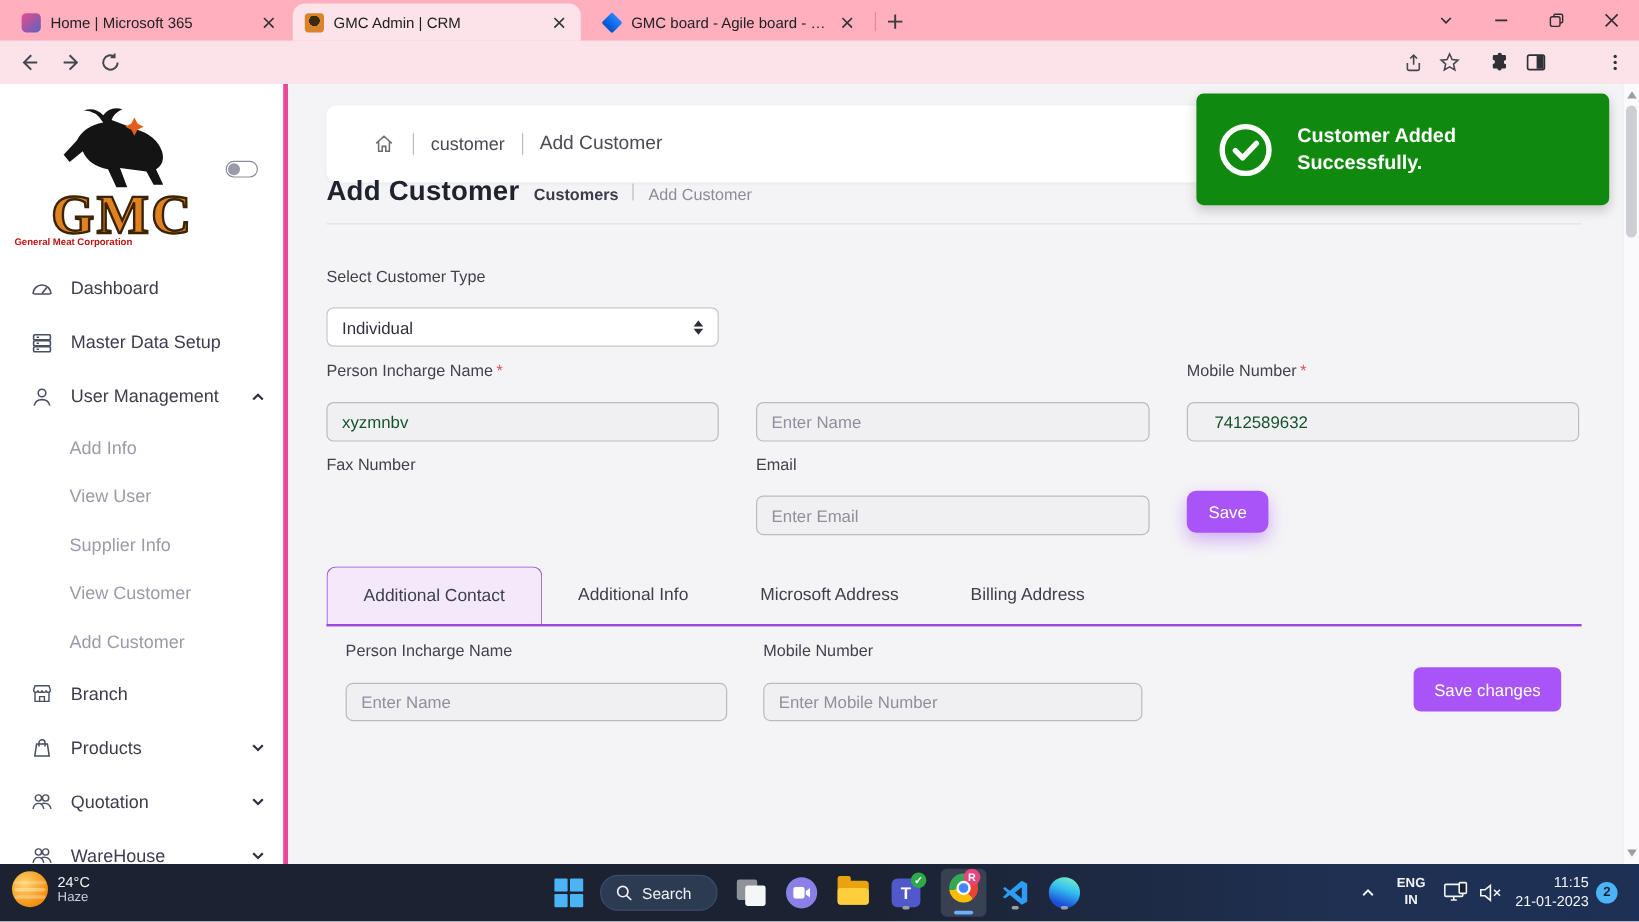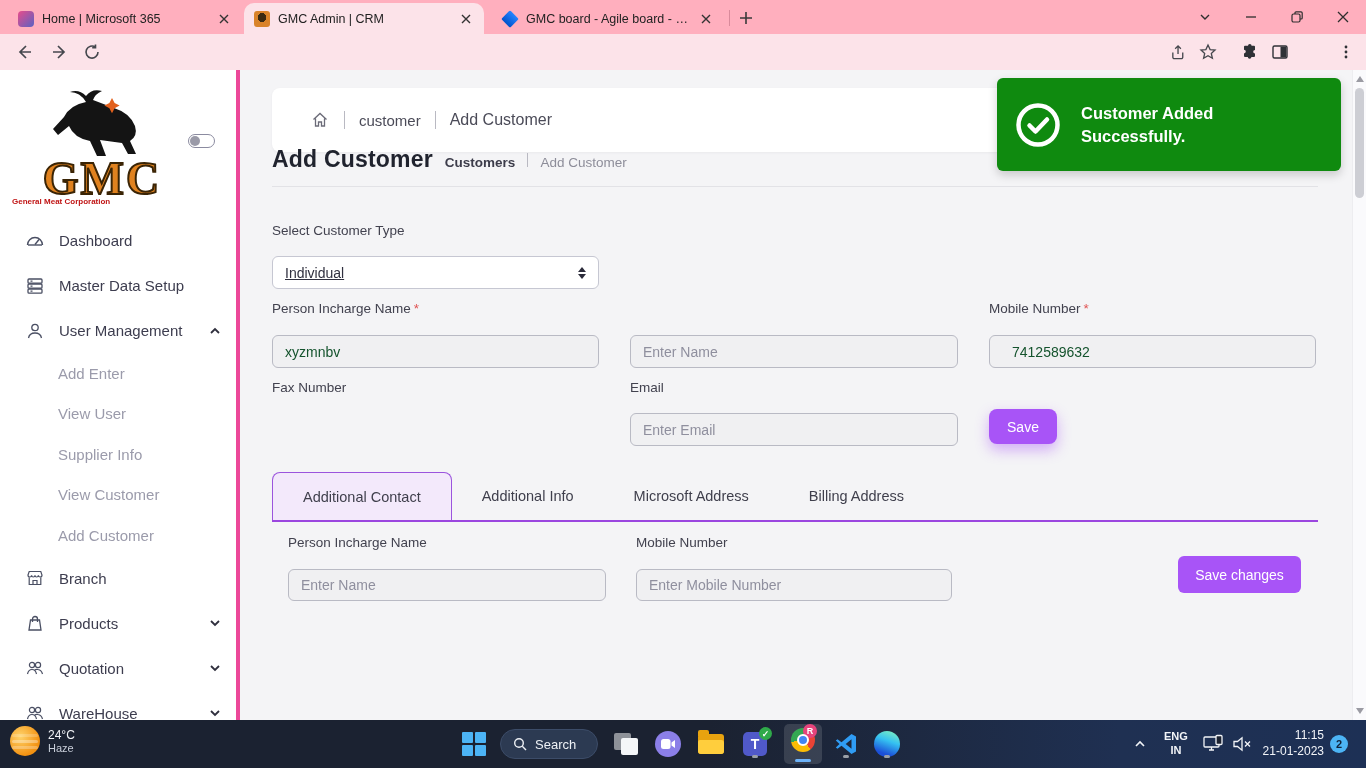--- a/index.html
+++ b/index.html
@@ -51,21 +51,21 @@
   .page-title { font-size:23px; font-weight:600; color:#20232e; letter-spacing:.2px; }
   .crumb1 { font-size:13.5px; font-weight:600; color:#3c3c4a; }
   .crumb-sep { width:1px; height:14px; background:#b9b9c2; align-self:center; }
   .crumb2 { font-size:13.5px; color:#8d8d99; }
   .hdivider { position:absolute; left:32px; top:116px; width:1046px; height:1px; background:#e2e2e6; }
 
   .flabel { position:absolute; font-size:13.5px; color:#42424f; }
   .req { color:#e05252; margin-left:3px; }
   .finput { position:absolute; height:33px; border:1px solid #b9bac4; border-radius:6px; background:#f0f0f2; font-size:14px; color:#14532d; padding:0 12px; font-family:"Liberation Sans", sans-serif; outline:none; }
   .finput::placeholder { color:#8f8f9e; opacity:1; }
-  .fselect { position:absolute; left:32px; top:186px; width:327px; height:33px; background:#fff; border:1px solid #c6c7d2; border-radius:6px; display:flex; align-items:center; padding:0 12px; font-size:14px; color:#30303f; cursor:pointer;text-decoration:underline; }
+  .fselect { position:absolute; left:32px; top:186px; width:327px; height:33px; background:#fff; border:1px solid #c6c7d2; border-radius:6px; display:flex; align-items:center; padding:0 12px; font-size:14px; color:#30303f; cursor:pointer; }
   .fselect .updown { margin-left:auto; display:flex; flex-direction:column; gap:2px; }
   .tri-up { width:0; height:0; border-left:4px solid transparent; border-right:4px solid transparent; border-bottom:5px solid #2b2b3a; }
   .tri-dn { width:0; height:0; border-left:4px solid transparent; border-right:4px solid transparent; border-top:5px solid #2b2b3a; }
 
   .btn { border:none; border-radius:8px; background:#a854f7; color:#fff; font-size:14px; font-family:"Liberation Sans", sans-serif; cursor:pointer; }
   .save-btn { position:absolute; left:749px; top:339px; width:68px; height:35px; box-shadow:0 6px 14px rgba(168,84,247,.45); }
   .savechanges-btn { position:absolute; left:938px; top:486px; width:123px; height:37px; border-radius:6px; }
 
   .tabs-row { position:absolute; left:32px; top:402px; height:48px; display:flex; }
   .ptab { height:48px; display:flex; align-items:center; padding:0 30px; font-size:14.5px; color:#3f3f4c; cursor:pointer; }
@@ -267,21 +267,21 @@
           <circle cx="10" cy="6.5" r="3.2" stroke="#4a4f63" fill="none" stroke-width="1.3"></circle>
           <path d="M3.5 17 Q4.5 12 10 12 Q15.5 12 16.5 17" stroke="#4a4f63" fill="none" stroke-width="1.3"></path>
         </svg>
       <span class="lbl">User Management</span>
       <svg class="chev" width="14" height="14" viewBox="0 0 14 14">
           <path d="M3 9 L7 5 L11 9" stroke="#2f2f3d" stroke-width="1.8" fill="none"></path>
         </svg>
     </div>
     <div class="subnav">
       <div class="nav-item">
-          <span class="lbl">Add Enter</span>
+          <span class="lbl">Add Info</span>
         </div>
       <div class="nav-item">
           <span class="lbl">View User</span>
         </div>
       <div class="nav-item">
           <span class="lbl">Supplier Info</span>
         </div>
       <div class="nav-item">
           <span class="lbl">View Customer</span>
         </div>

